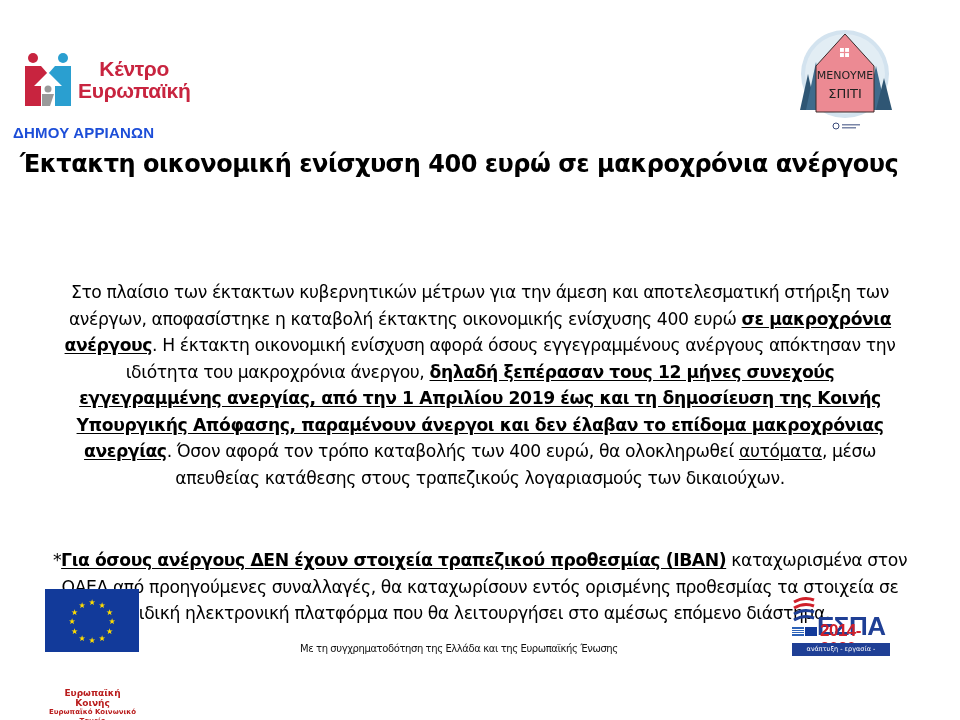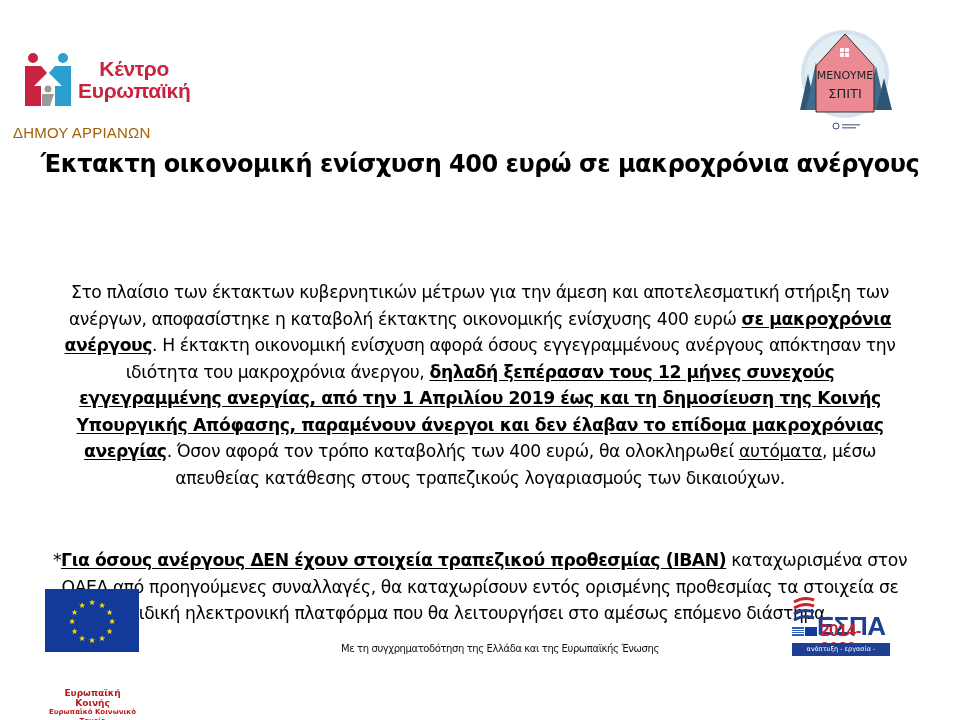--- a/index.html
+++ b/index.html
@@ -6,48 +6,48 @@
     body { width: 960px; height: 720px; position: relative; overflow: hidden;
            font-family: "Liberation Sans", "DejaVu Sans", sans-serif; color: #000; }
 
     
     .kentro-logo { position: absolute; left: 18px; top: 52px; width: 170px; height: 60px; }
     .kentro-mark { position: absolute; left: 2px; top: 0; width: 56px; height: 56px; }
     .kentro-text { position: absolute; left: 60px; top: 6px; color: #c8243f;
                    font-family: "Liberation Sans", sans-serif; font-weight: bold;
                    font-size: 21px; line-height: 22px; letter-spacing: -0.3px; text-align: center; }
     .kentro-text div { white-space: nowrap; }
-    .dimos { position: absolute; left: 13px; top: 124px; color: #a16207;
-             font-weight: normal; font-size: 15px; letter-spacing: 0.2px; white-space: nowrap; }
+    .dimos { position: absolute; left: 13px; top: 124px; color: #1d4ed8;
+             font-weight: bold; font-size: 15px; letter-spacing: 0.2px; white-space: nowrap; }
 
     
     .menoume-logo { position: absolute; left: 790px; top: 26px; width: 110px; height: 108px; }
 
     
-    .title { position: absolute; left: 20px; top: 146px; width: 920px; text-align: center;
+    .title { position: absolute; left: 20px; top: 146px; width: 920px; text-align: left;
              font-family: "DejaVu Sans", sans-serif; font-weight: bold; font-size: 24px;
              line-height: 37px; letter-spacing: -0.5px; }
 
     
     .para { position: absolute; left: 52px; top: 231px; width: 856px; text-align: center;
             font-family: "DejaVu Sans", sans-serif; font-size: 17.2px; line-height: 26.5px;
             letter-spacing: -0.4px; margin-top: 48px; }
     .para u { text-decoration: underline; text-underline-offset: 2px; }
     .para b { font-weight: bold; }
 
     .para2 { top: 499px; }
 
     
     .eu-flag { position: absolute; left: 45px; top: 589px; width: 94px; height: 63px; background: #123a9a; }
     .eu-caption { position: absolute; left: 30px; top: 688px; width: 125px; text-align: center;
                   font-family: "DejaVu Sans", sans-serif; color: #b91c1c; }
     .eu-caption .l1 { font-size: 9px; font-weight: bold; line-height: 10px; }
     .eu-caption .l2 { font-size: 7px; font-weight: bold; line-height: 9px; }
 
-    .cofund { position: absolute; left: 300px; top: 643px; width: 400px; text-align: center;
+    .cofund { position: absolute; left: 300px; top: 643px; width: 400px; text-align: left;
               font-family: "DejaVu Sans", sans-serif; font-size: 10px; letter-spacing: -0.4px; color: #111; }
 
     
     .espa { position: absolute; left: 792px; top: 592px; width: 98px; height: 80px; }
     .espa-word { position: absolute; left: 25px; top: 0; color: #1f3f95; font-family: "Liberation Sans", sans-serif;
                  font-weight: bold; font-size: 26px; line-height: 28px; letter-spacing: -0.5px; margin-top: 20px; }
     .espa-years { position: absolute; left: 28px; top: 30px; color: #d0202a; font-family: "Liberation Sans", sans-serif;
                   font-weight: bold; font-size: 17px; line-height: 18px; letter-spacing: -0.5px; }
     .espa-slogan { position: absolute; left: 0; top: 51px; width: 98px; height: 13px; background: #1f3f95;
                    color: #fff; font-size: 6.5px; line-height: 13px; text-align: center; font-family: "DejaVu Sans", sans-serif; }

